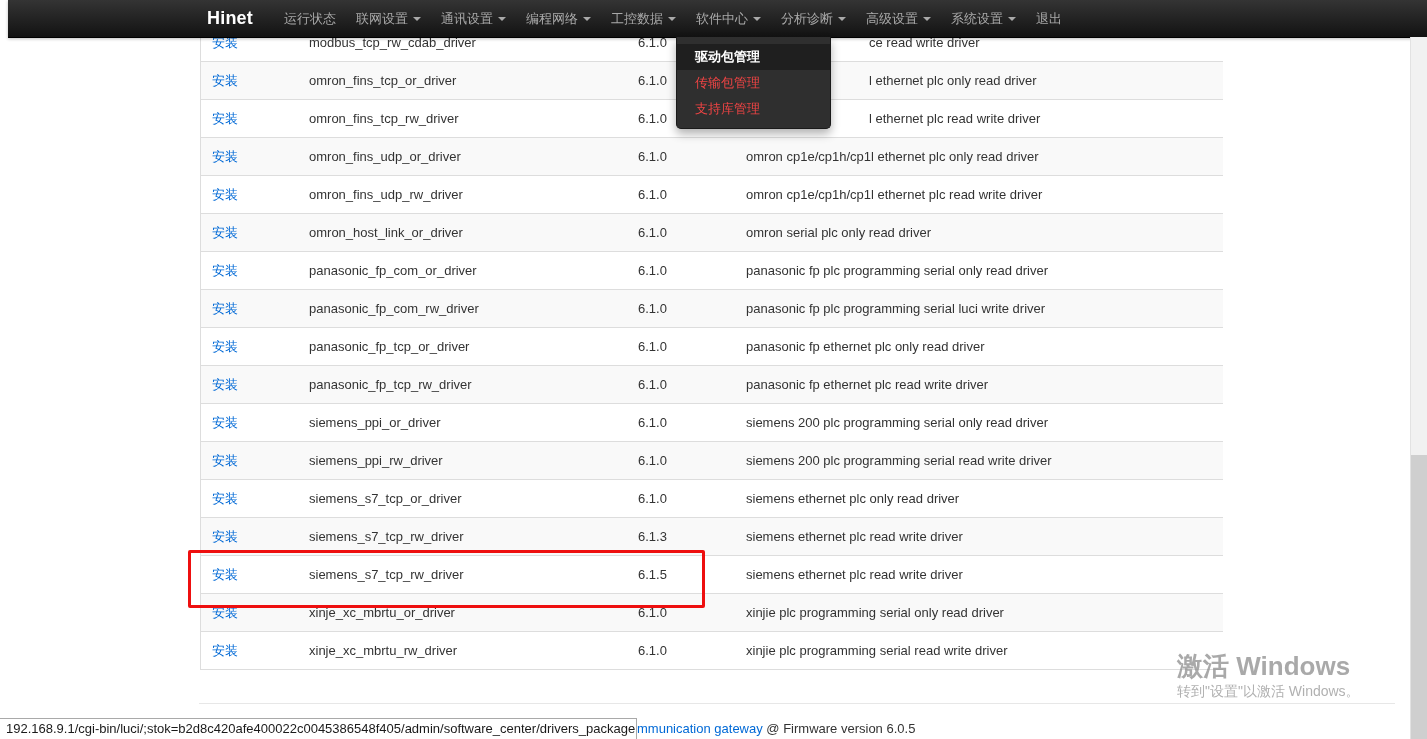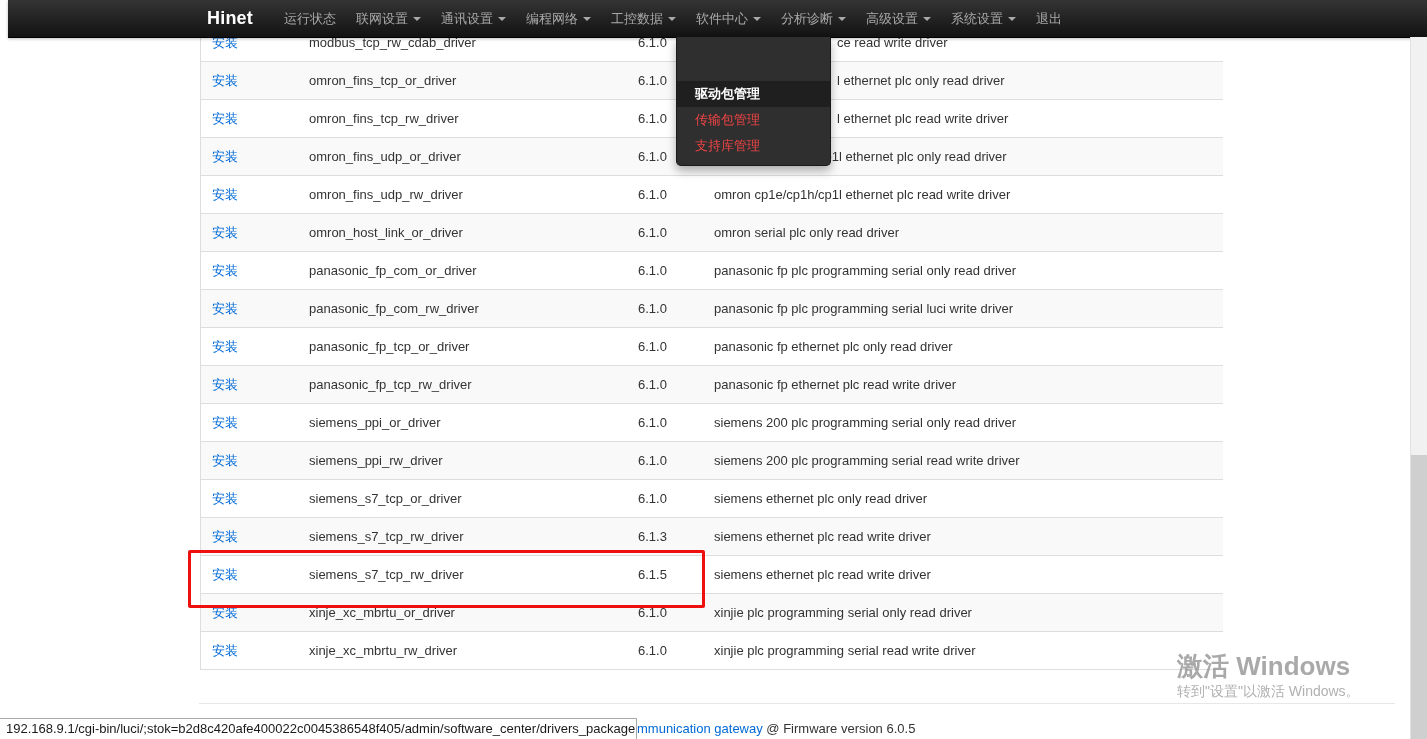--- a/index.html
+++ b/index.html
@@ -38,39 +38,39 @@
     background:#2f2f2f;border:1px solid #1a1a1a;border-top:none;
     border-radius:0 0 5px 5px;
     box-shadow:0 5px 10px rgba(0,0,0,.3);
     padding:7px 0 6px 0;box-sizing:border-box;
   }
   .dd-item{
     height:26px;line-height:26px;padding-left:18px;
     color:#ef4444;font-size:13px;cursor:pointer;white-space:nowrap;
   }
   .dd-item.active{
-    background:#1f1f1f;color:#ffffff;font-weight:bold;margin-top:37px;
+    background:#1f1f1f;color:#ffffff;font-weight:bold;
   }
   
   .table-wrap{
     position:absolute;left:200px;top:24px;width:1022px;z-index:10;
     border-left:1px solid #ddd;
   }
   .trow{
     display:flex;height:37px;align-items:center;
     border-bottom:1px solid #ddd;
     font-size:13px;color:#333;background:#fff;
   }
   .trow.striped{background:#f9f9f9;}
   .cell{box-sizing:border-box;white-space:nowrap;overflow:hidden;}
   .c-install{width:100px;padding-left:11px;font-family:Liberation Serif, serif;}
   .c-install a{color:#0069d6;text-decoration:none;cursor:pointer;}
   .c-name{width:330px;padding-left:8px;}
   .c-ver{width:75px;padding-left:7px;}
-  .c-desc{flex:1;padding-left:8px;}
+  .c-desc{flex:1;padding-left:8px;margin-left:32px;}
   .c-desc.indent{padding-left:131px;}
   
   .annotation{
     position:absolute;left:188px;top:550px;width:511px;height:52px;z-index:40;
     border:3px solid #ee0f0f;border-radius:2px;pointer-events:none;
   }
   
   .footer-hr{
     position:absolute;left:199px;top:703px;width:1196px;height:1px;
     background:#e7e7e7;

